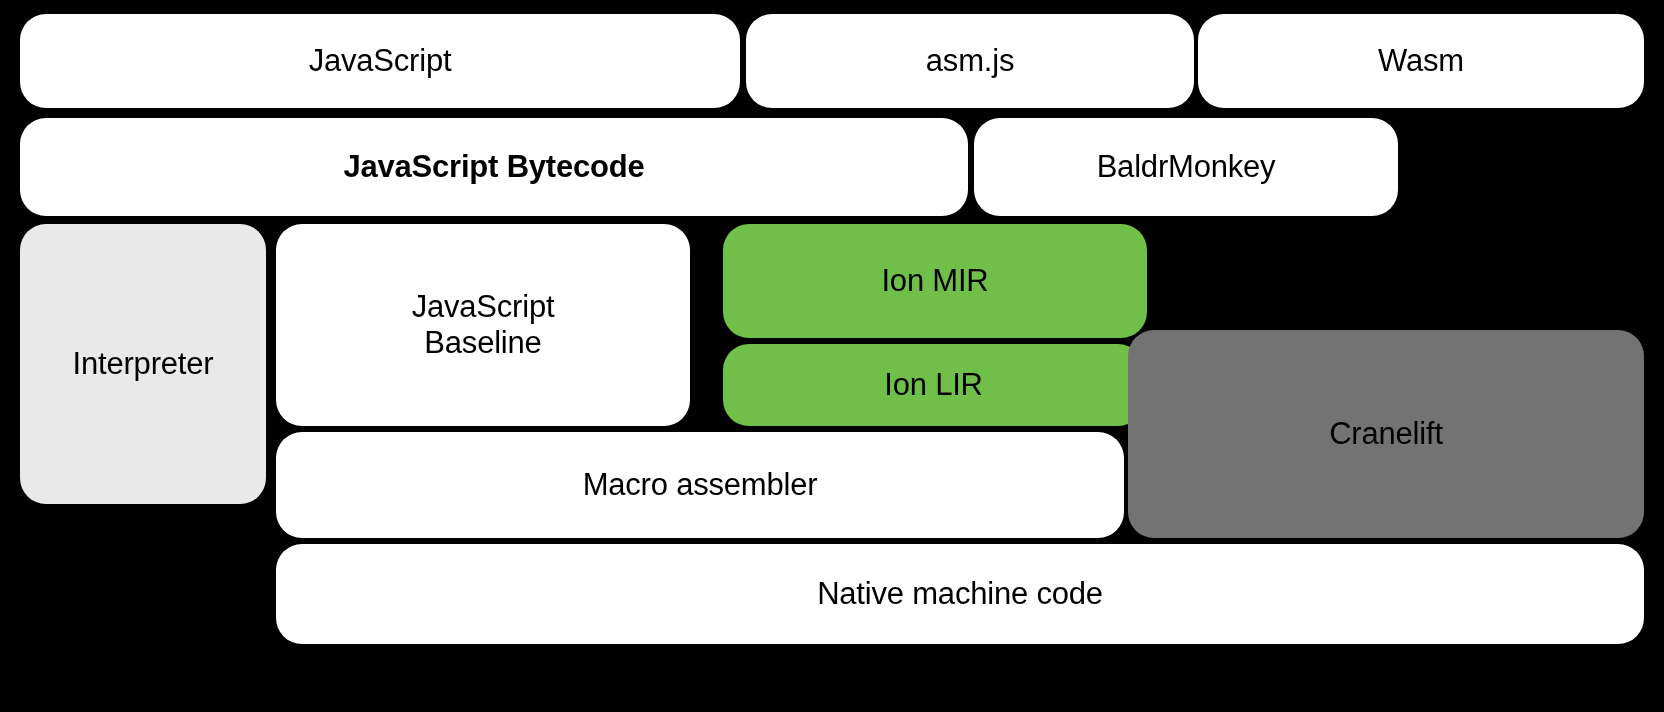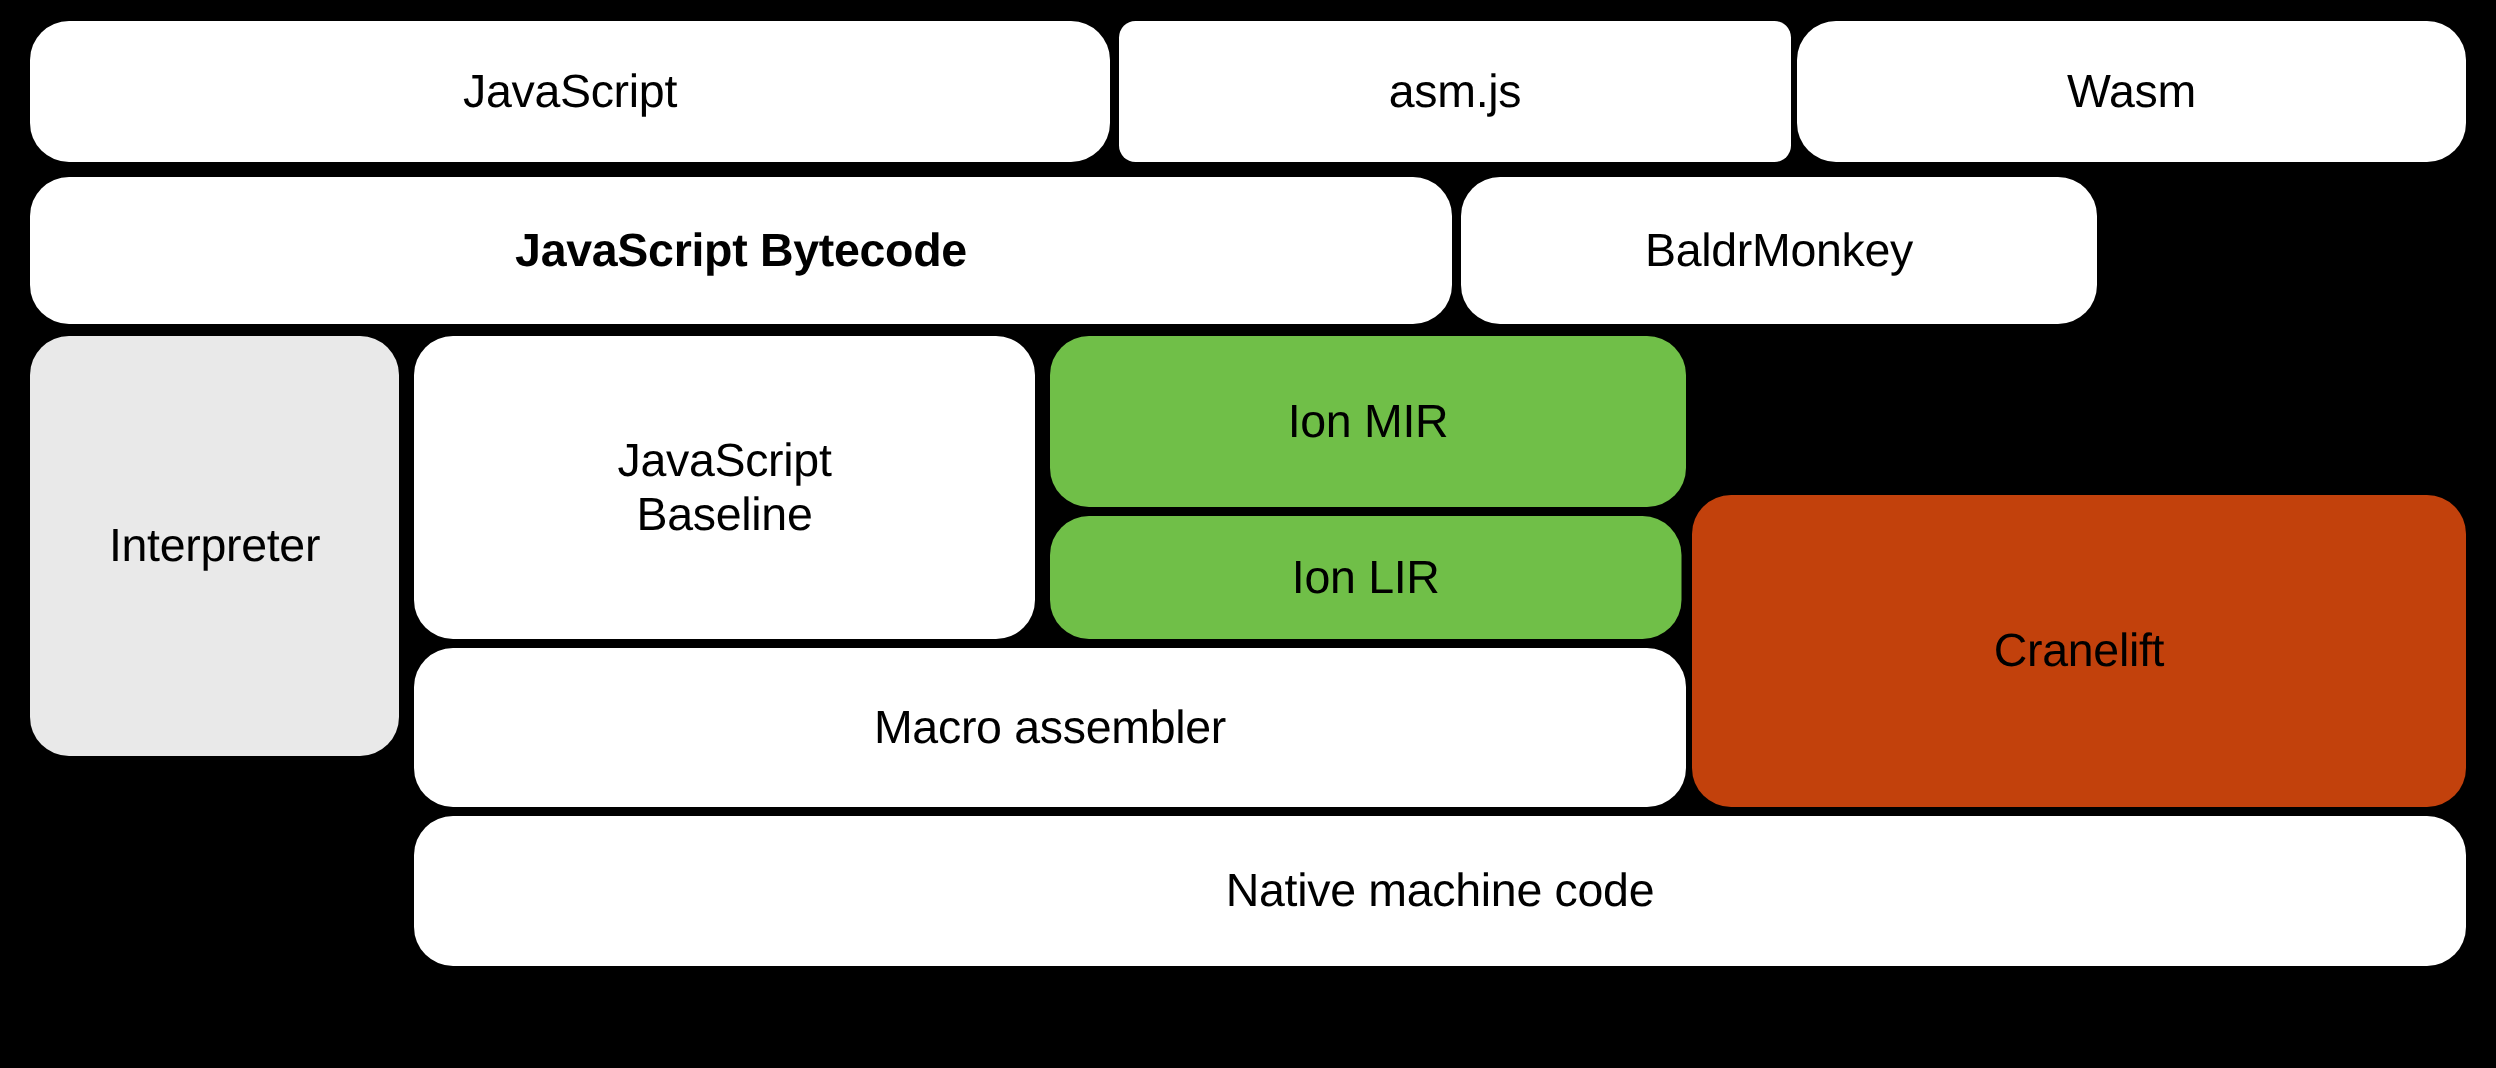--- a/index.html
+++ b/index.html
@@ -30,33 +30,33 @@
     font-family: "Liberation Sans", sans-serif;
     font-size: 31px;
     font-weight: 400;
     line-height: 1.16;
     letter-spacing: -0.2px;
     white-space: pre-line;
     user-select: none;
   }
   .fill-white { background: #ffffff; }
   .fill-gray  { background: #e9e9e9; }
-  .fill-green { background: #70bf48; }
-  .fill-pink  { background: #c2410c; }
+  .fill-green { background: #70bf48; margin-left: 23px; }
+  .fill-pink  { background: #737373; }
 </style>
 </head>
 <body>
 
 <div id="canvas">
 
   <div class="node fill-white" style="left:20px; top:14px; width:720px; height:94px;">
     <span>JavaScript</span>
   </div>
 
-  <div class="node fill-white" style="left:746px; top:14px; width:448px; height:94px;border-radius:11px;">
+  <div class="node fill-white" style="left:746px; top:14px; width:448px; height:94px;">
     <span>asm.js</span>
   </div>
 
   <div class="node fill-white" style="left:1198px; top:14px; width:446px; height:94px;">
     <span>Wasm</span>
   </div>
 
   <div class="node fill-white" style="left:20px; top:118px; width:948px; height:98px;font-weight:bold;">
     <span>JavaScript Bytecode</span>
   </div>

